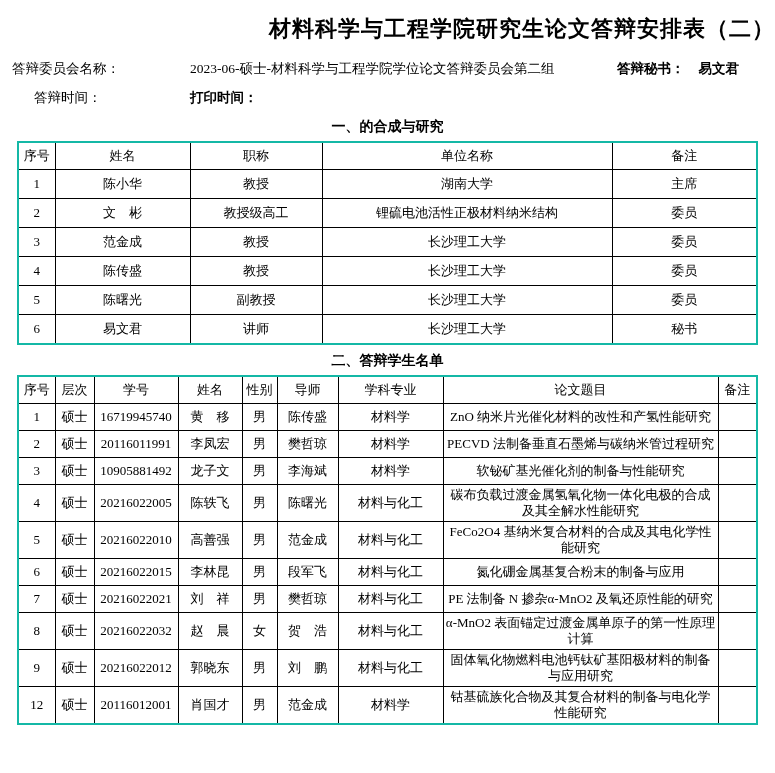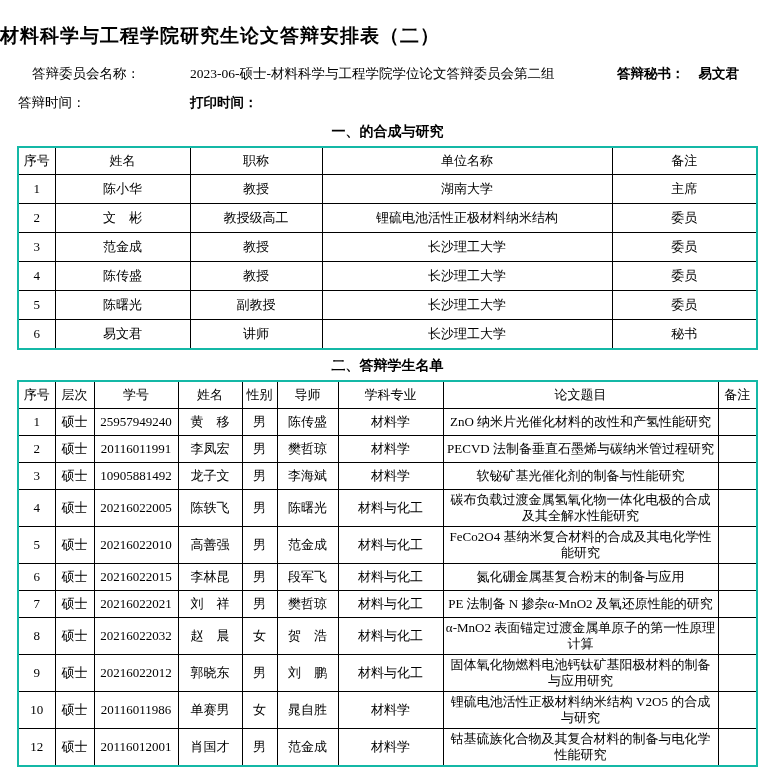--- a/index.html
+++ b/index.html
@@ -10,39 +10,39 @@
     font-family: "Liberation Serif", "DejaVu Serif", serif;
   }
   .page {
     position: relative;
     width: 775px;
     height: 773px;
     background: #ffffff;
     overflow: hidden;
   }
   .doc-title {
-    text-align: left;
+    text-align: right;
     font-weight: bold;
-    font-size: 19px;
+    font-size: 22px;
     letter-spacing: 1px;
-    padding-top: 23px;
+    padding-top: 14px;
   }
   .meta {
     margin-top: 16px;
     font-size: 13.5px;
   }
   .meta-row {
     display: flex;
     align-items: flex-start;
     line-height: 18px;
     margin-bottom: 11px;
   }
   .meta-left { width: 190px; box-sizing: border-box; }
-  .meta-left.l1 { padding-left: 32px; }
-  .meta-left.l2 { padding-left: 18px; }
+  .meta-left.l1 { padding-left: 12px; }
+  .meta-left.l2 { padding-left: 34px; }
   .meta-mid { flex: 1; text-align: left; }
   .meta-mid .gap { display: inline-block; width: 26px; }
   .meta-right { width: 158px; box-sizing: border-box; font-weight: bold; }
   .meta-right .sec-value { margin-left: 14px; }
   .section-title {
     text-align: center;
     font-weight: bold;
     font-size: 14px;
     margin: 6px 0 5px 0;
   }
@@ -196,21 +196,21 @@
           <th>导师</th>
           <th>学科专业</th>
           <th>论文题目</th>
           <th>备注</th>
         </tr>
     </thead>
     <tbody>
         <tr>
           <td>1</td>
           <td>硕士</td>
-          <td>25957949240</td>
+          <td>16719945740</td>
           <td>黄　移</td>
           <td>男</td>
           <td>陈传盛</td>
           <td>材料学</td>
           <td>ZnO 纳米片光催化材料的改性和产氢性能研究</td>
           <td></td>
         </tr>
         <tr>
           <td>2</td>
           <td>硕士</td>
@@ -293,31 +293,20 @@
           <td>硕士</td>
           <td>20216022012</td>
           <td>郭晓东</td>
           <td>男</td>
           <td>刘　鹏</td>
           <td>材料与化工</td>
           <td>固体氧化物燃料电池钙钛矿基阳极材料的制备与应用研究</td>
           <td></td>
         </tr>
         <tr>
-          <td>10</td>
-          <td>硕士</td>
-          <td>20116011986</td>
-          <td>单赛男</td>
-          <td>女</td>
-          <td>晁自胜</td>
-          <td>材料学</td>
-          <td>锂硫电池活性正极材料纳米结构 V2O5 的合成与研究</td>
-          <td></td>
-        </tr>
-        <tr>
           <td>12</td>
           <td>硕士</td>
           <td>20116012001</td>
           <td>肖国才</td>
           <td>男</td>
           <td>范金成</td>
           <td>材料学</td>
           <td>钴基硫族化合物及其复合材料的制备与电化学性能研究</td>
           <td></td>
         </tr>

